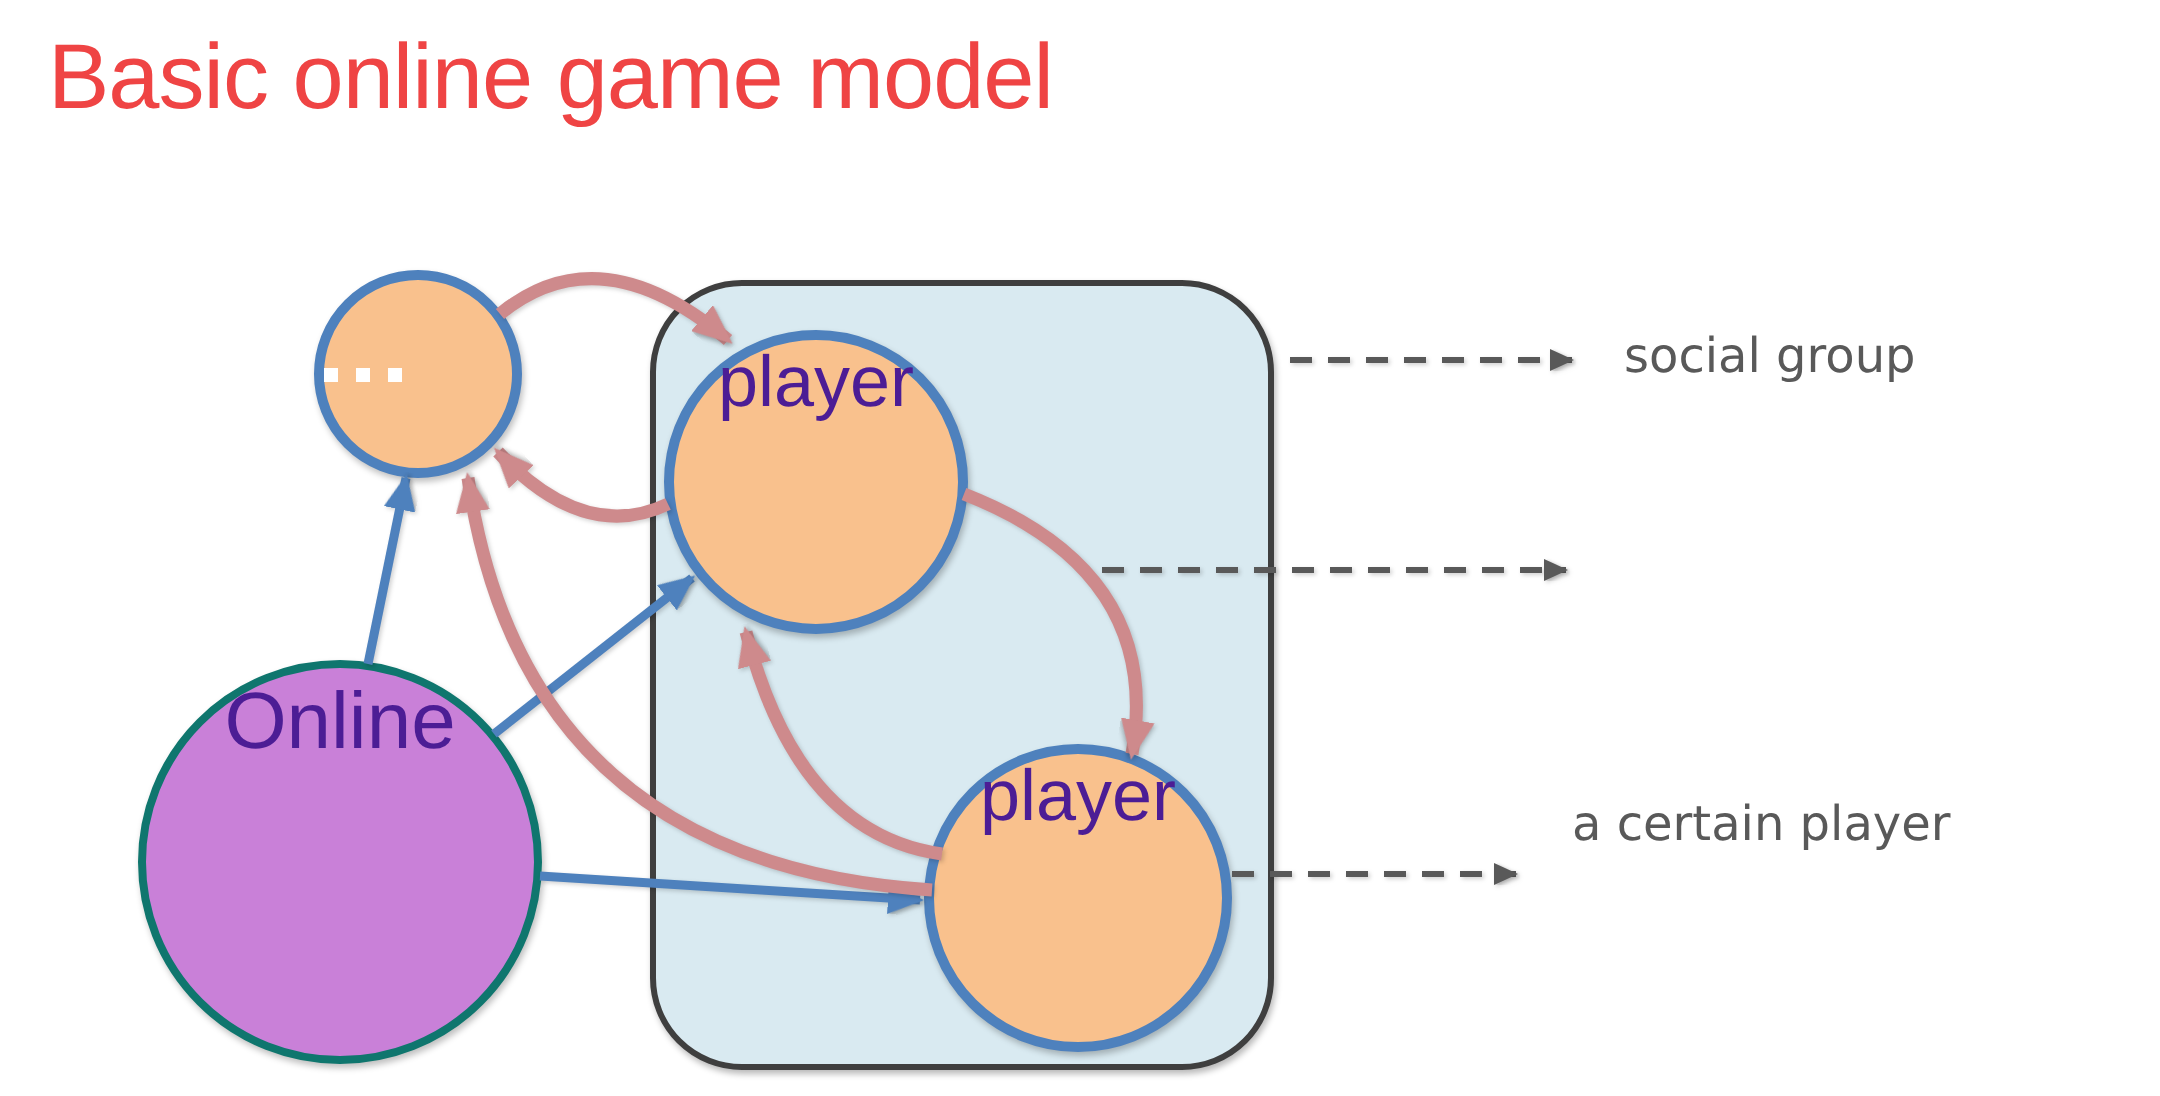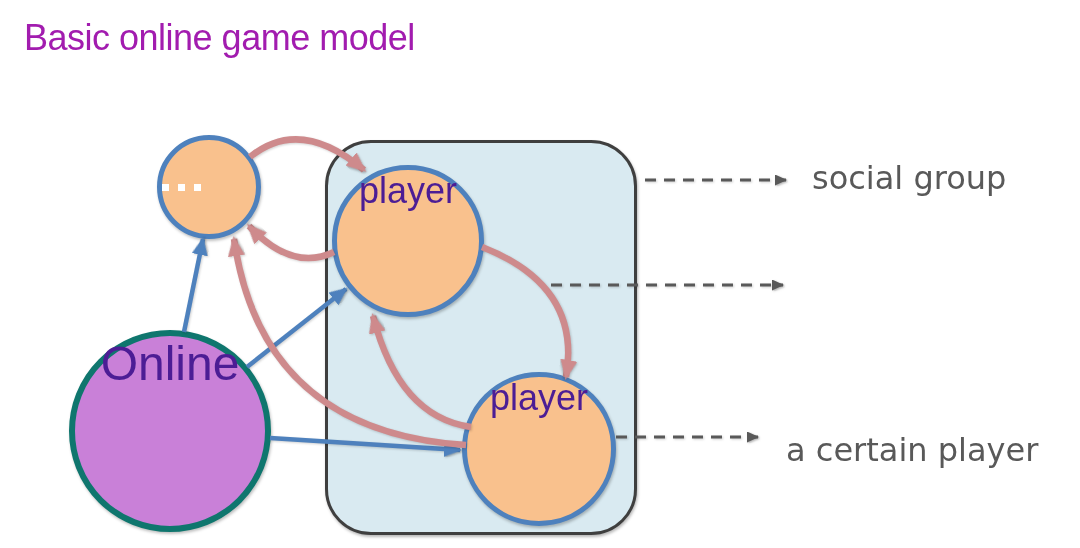--- a/index.html
+++ b/index.html
@@ -8,23 +8,23 @@
     width: 1080px;
     height: 548px;
     background: #ffffff;
     overflow: hidden;
     font-family: "Liberation Sans", sans-serif;
   }
   .title {
     position: absolute;
     left: 24px;
     top: 8px;
-    font-size: 36px;
+    font-size: 46px;
     line-height: 60px;
-    color: #a21caf;
+    color: #ef4444;
     letter-spacing: -0.5px;
     white-space: nowrap;
   }
   .group-box {
     position: absolute;
     left: 325px;
     top: 140px;
     width: 312px;
     height: 395px;
     box-sizing: border-box;
@@ -76,42 +76,42 @@
     left: 462px; top: 372px;
     width: 154px; height: 154px;
     background: #f9c18d;
     border: 5px solid #4e81bd;
     font-size: 36px;
   }
   .node-online-game {
     left: 69px; top: 330px;
     width: 202px; height: 202px;
     background: #c980d8;
-    border: 6px solid #0f766e;
-    font-size: 48px;
+    border: 4px solid #0f766e;
+    font-size: 40px;
     line-height: 55px;
   }
   .arrow-layer {
     position: absolute;
     left: 0; top: 0;
     width: 1080px; height: 548px;
     pointer-events: none;
   }
   .arrow-layer path { filter: drop-shadow(1px 1.5px 1px rgba(0,0,0,0.18)); }
   .annotation {
     position: absolute;
     font-family: "DejaVu Sans", sans-serif;
-    font-size: 32px;
+    font-size: 24px;
     line-height: 33px;
     color: #595959;
     white-space: nowrap;
   }
   .annotation-social-group    { left: 812px; top: 162px; }
   .annotation-social-behavior { left: 809px; top: 268px; }
-  .annotation-certain-player  { left: 786px; top: 434px; }
+  .annotation-certain-player  { left: 786px; top: 396px; }
 </style>
 </head>
 <body>
 
 <div class="slide">
 
   <div class="title">Basic online game model</div>
 
   <div class="group-box"></div>
 

